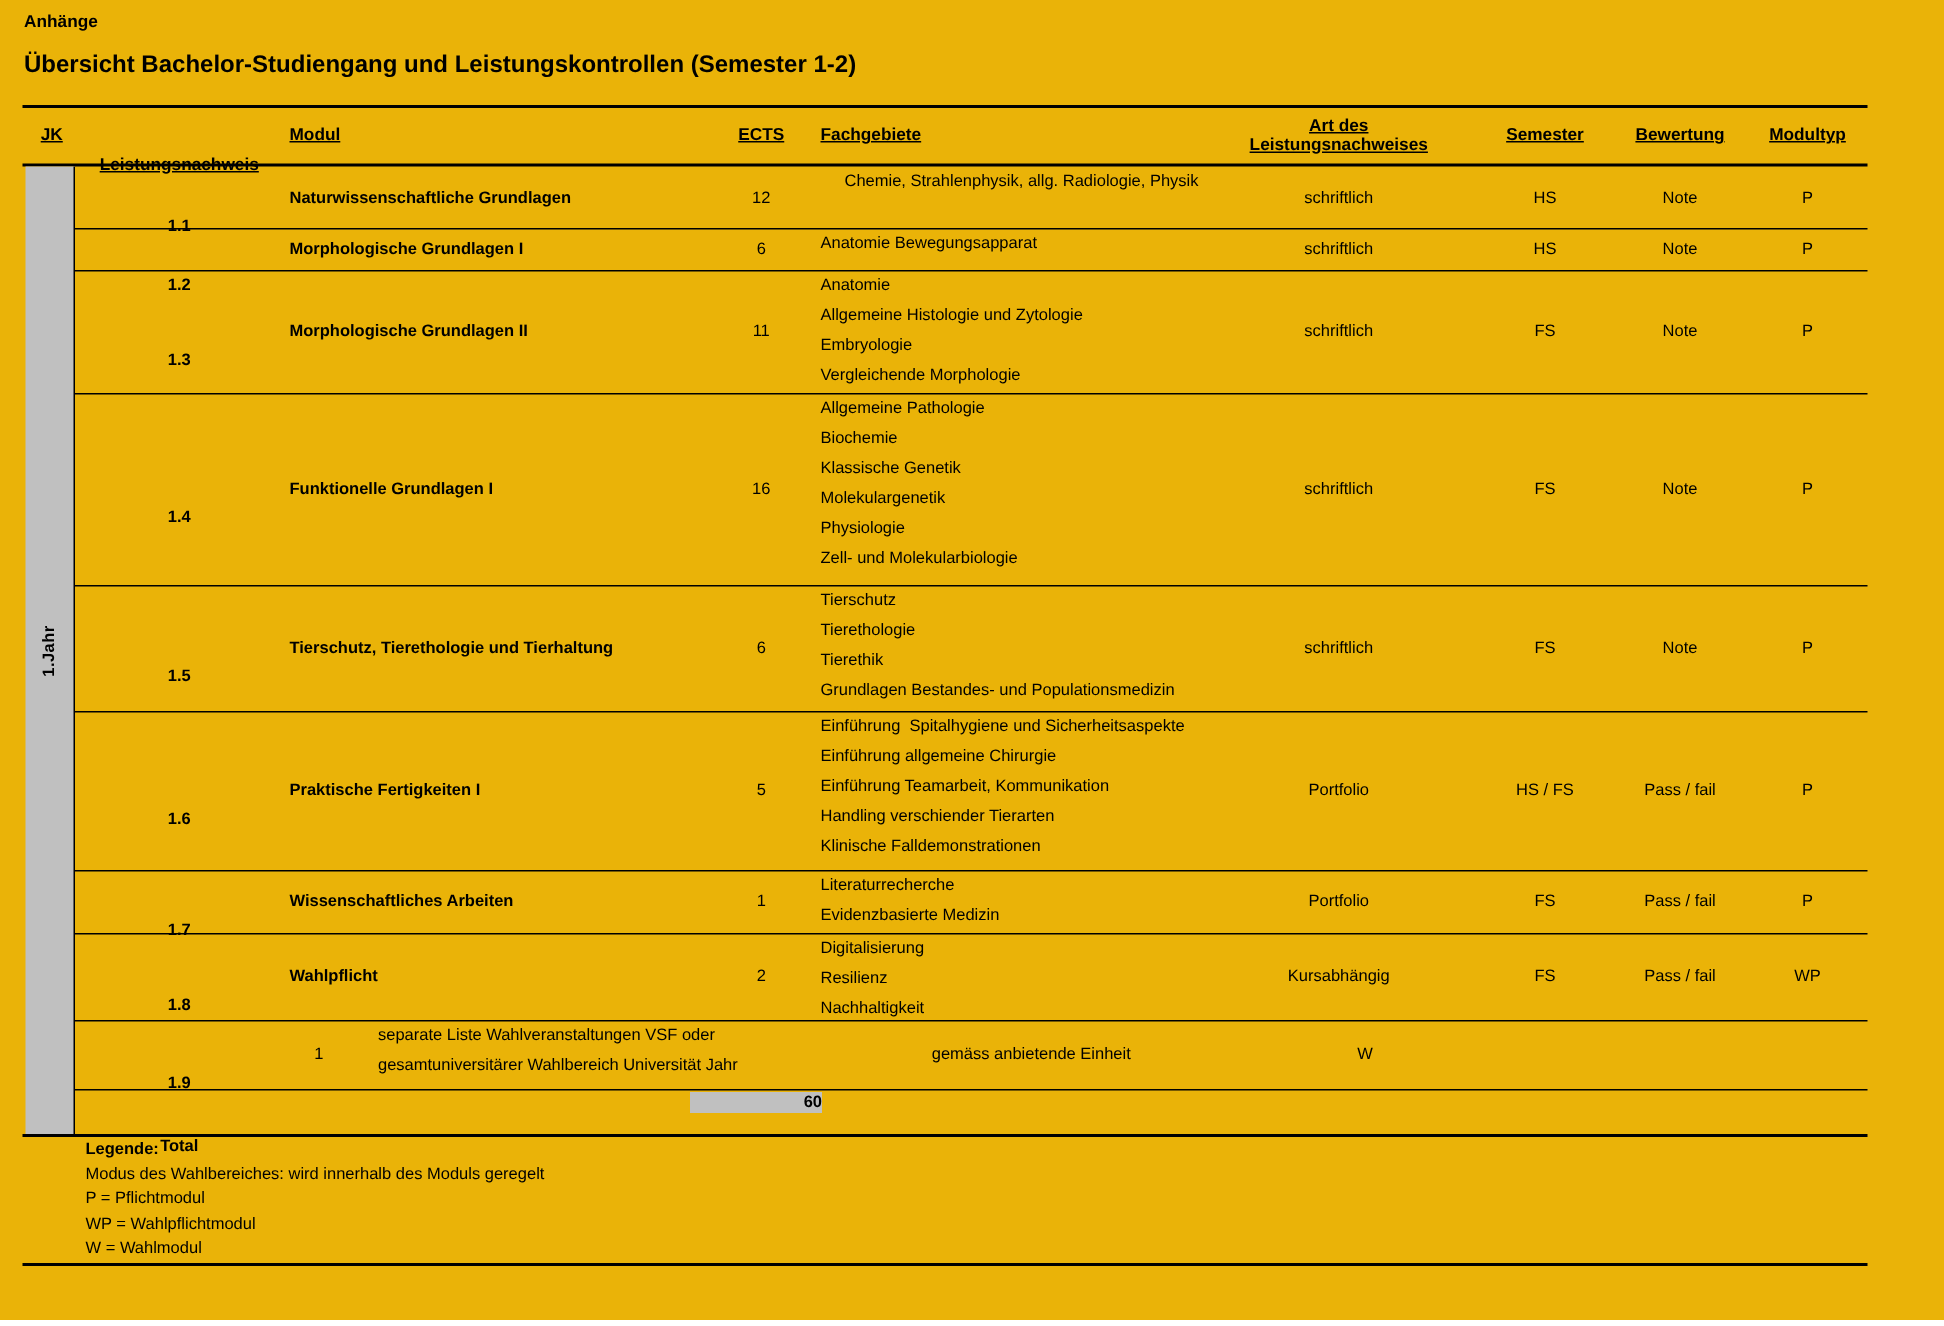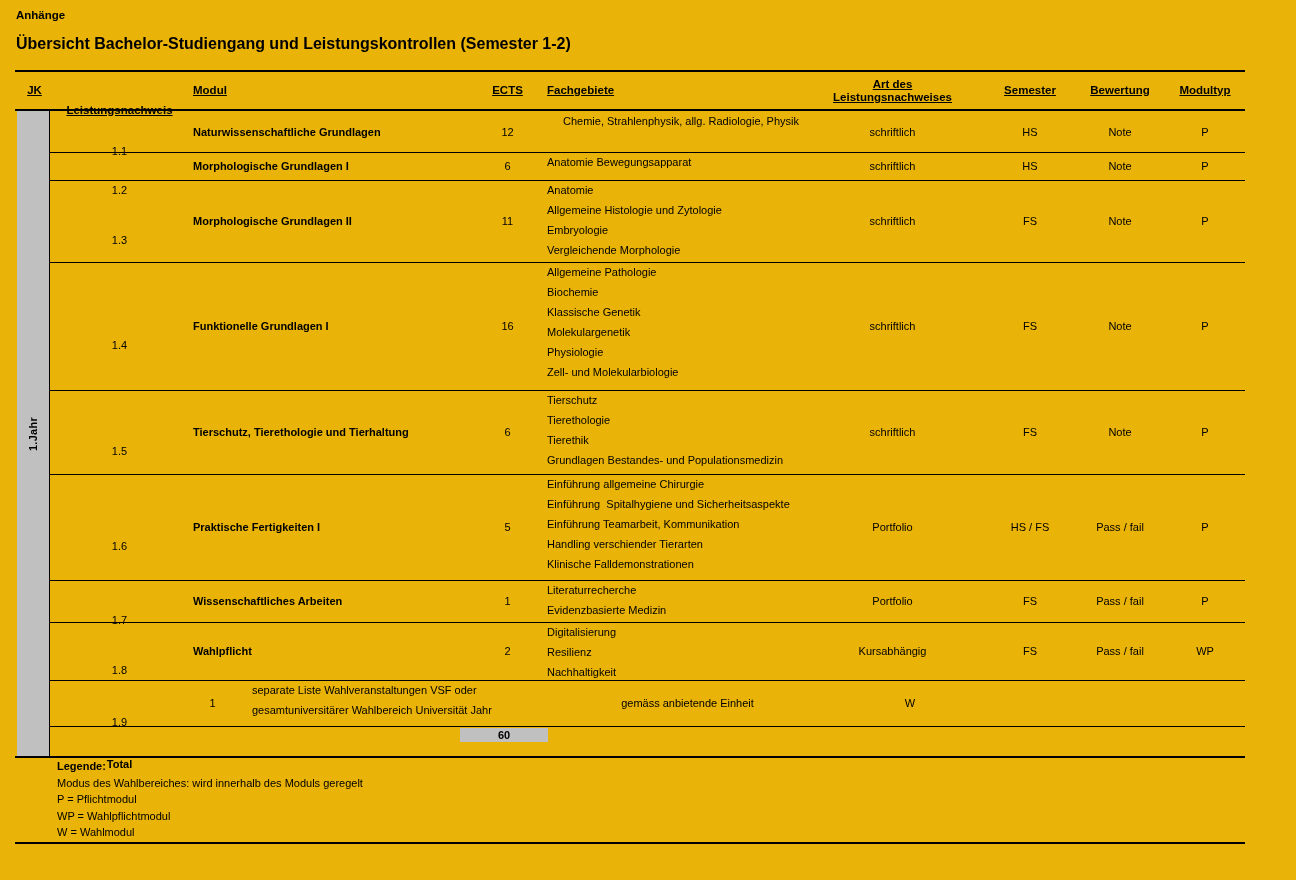--- a/index.html
+++ b/index.html
@@ -54,41 +54,41 @@
     content: ""; position: absolute; left: 35px; right: 0; top: 0;
     border-top: 1.5px solid #000;
   }
   .h41 { height: 41px; } .h28 { height: 28px; } .h82 { height: 82px; }
   .h128 { height: 128px; } .h84 { height: 84px; } .h106 { height: 106px; }
   .h42 { height: 42px; } .h58 { height: 58px; } .h46 { height: 46px; }
   .h30 { height: 30px; }
 
   .cc { display: flex; align-items: center; justify-content: center;
         text-align: center; }
-  .nr-val { font-weight: normal; }
+  .nr-val { font-weight: bold; }
   .mod-val { font-weight: bold; justify-content: flex-start; text-align: left;
              padding-left: 8px; }
   .fach { display: flex; flex-direction: column; 
           padding-left: 12px; line-height: 20px; }
   .fach .line { white-space: pre; }
   .fach-indent { padding-left: 28px; }
 
   .jk-bar {
     position: absolute; left: 2px; top: 0; bottom: 0; width: 33px;
     background: #c0c0c0; border-right: 1.5px solid #000; z-index: 2;
     display: flex; align-items: center; justify-content: center;
   }
   .jk-label { transform: rotate(-90deg); white-space: nowrap;
               font-weight: bold; font-size: 11px; letter-spacing: 0.3px; }
 
   .trow .total-label { font-weight: bold; }
   .total-ects {
     position: absolute; left: 445px; top: 2px; width: 88px; height: 14px;
     background: #c0c0c0; font-weight: bold; line-height: 14px;
-    text-align: center; z-index: 3;
+    text-align: right; z-index: 3;
   }
 
   
   .legend { position: absolute; left: 57px; top: 758px;
             font-size: 11px; line-height: 16.5px; }
   .legend-title { font-weight: bold; }
   .legend-rule { position: absolute; left: 15px; top: 842px; width: 1230px;
                  border-top: 2.5px solid #000; }
 </style>
 </head>
@@ -202,22 +202,22 @@
         <div class="c c-bew cc">Note</div>
         <div class="c c-typ cc">P</div>
       </div>
 
       <div class="row brow sep h106">
         <div class="c c-jk"></div>
         <div class="c c-nr cc nr-val">1.6</div>
         <div class="c c-mod cc mod-val">Praktische Fertigkeiten I</div>
         <div class="c c-ects cc">5</div>
         <div class="c c-fach fach">
+            <div class="line">Einführung  Spitalhygiene und Sicherheitsaspekte</div>
             <div class="line">Einführung allgemeine Chirurgie</div>
-            <div class="line">Einführung  Spitalhygiene und Sicherheitsaspekte</div>
             <div class="line">Einführung Teamarbeit, Kommunikation</div>
             <div class="line">Handling verschiender Tierarten</div>
             <div class="line">Klinische Falldemonstrationen</div>
           </div>
         <div class="c c-art cc">Portfolio</div>
         <div class="c c-sem cc">HS / FS</div>
         <div class="c c-bew cc">Pass / fail</div>
         <div class="c c-typ cc">P</div>
       </div>
 

